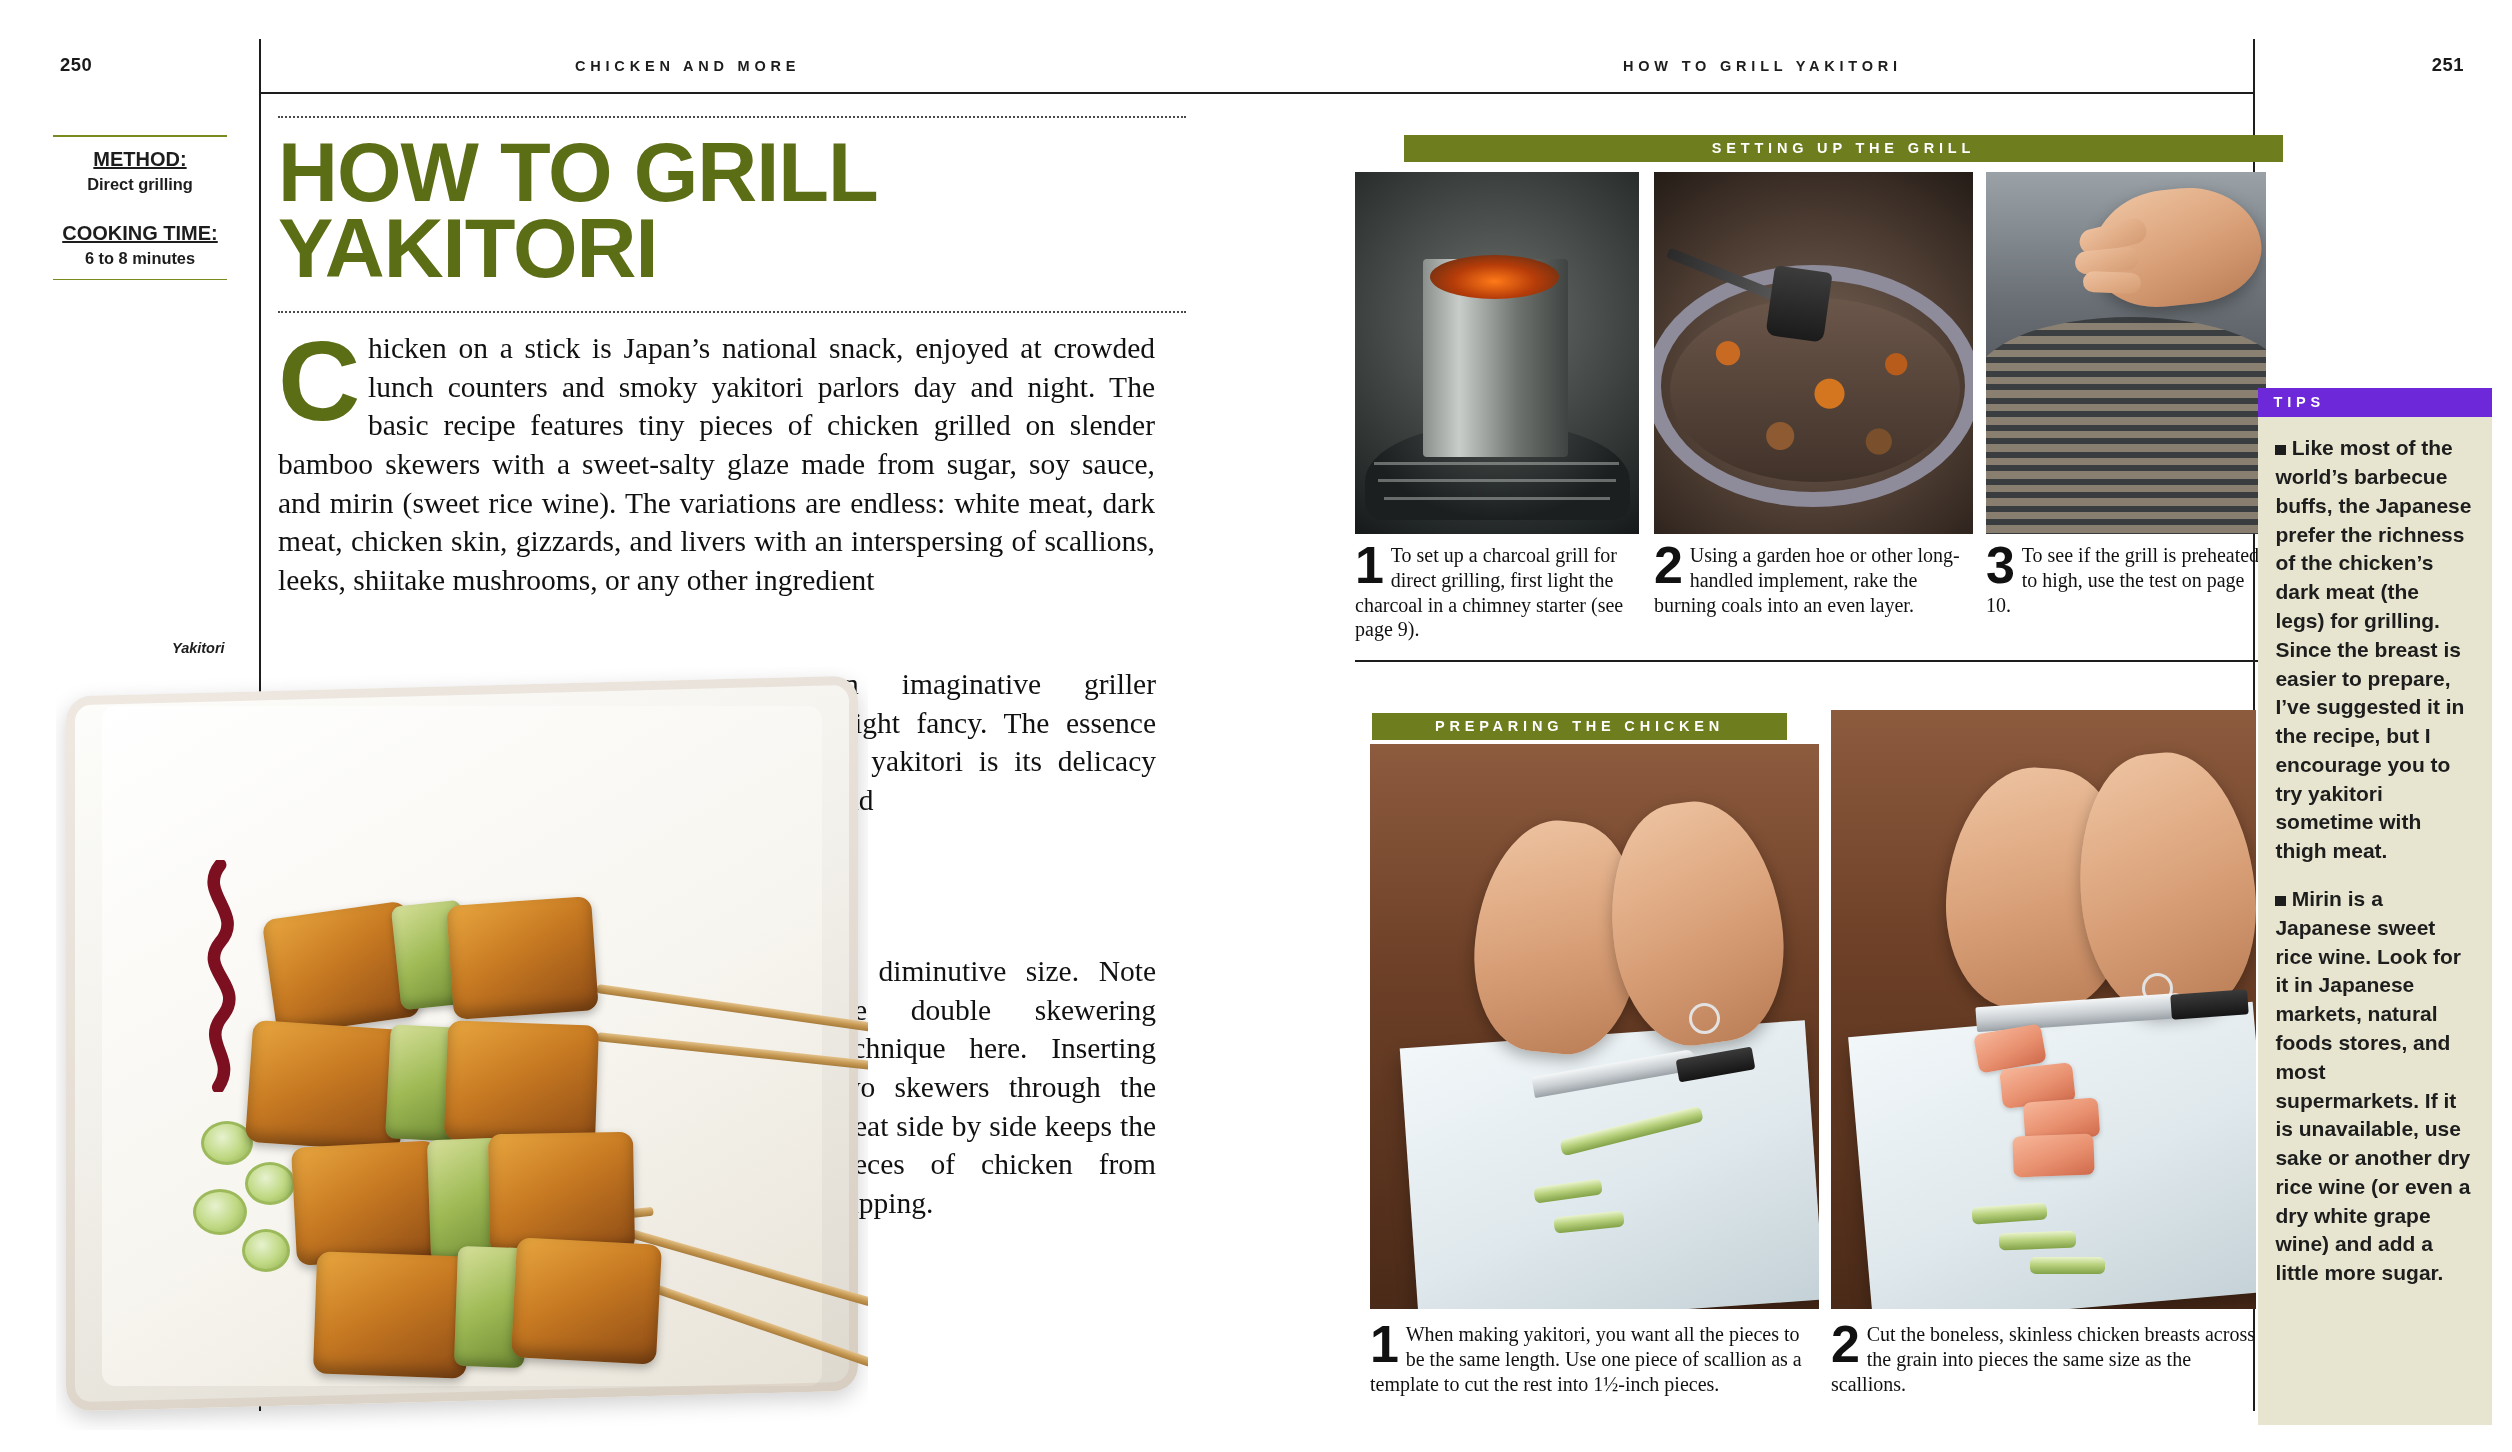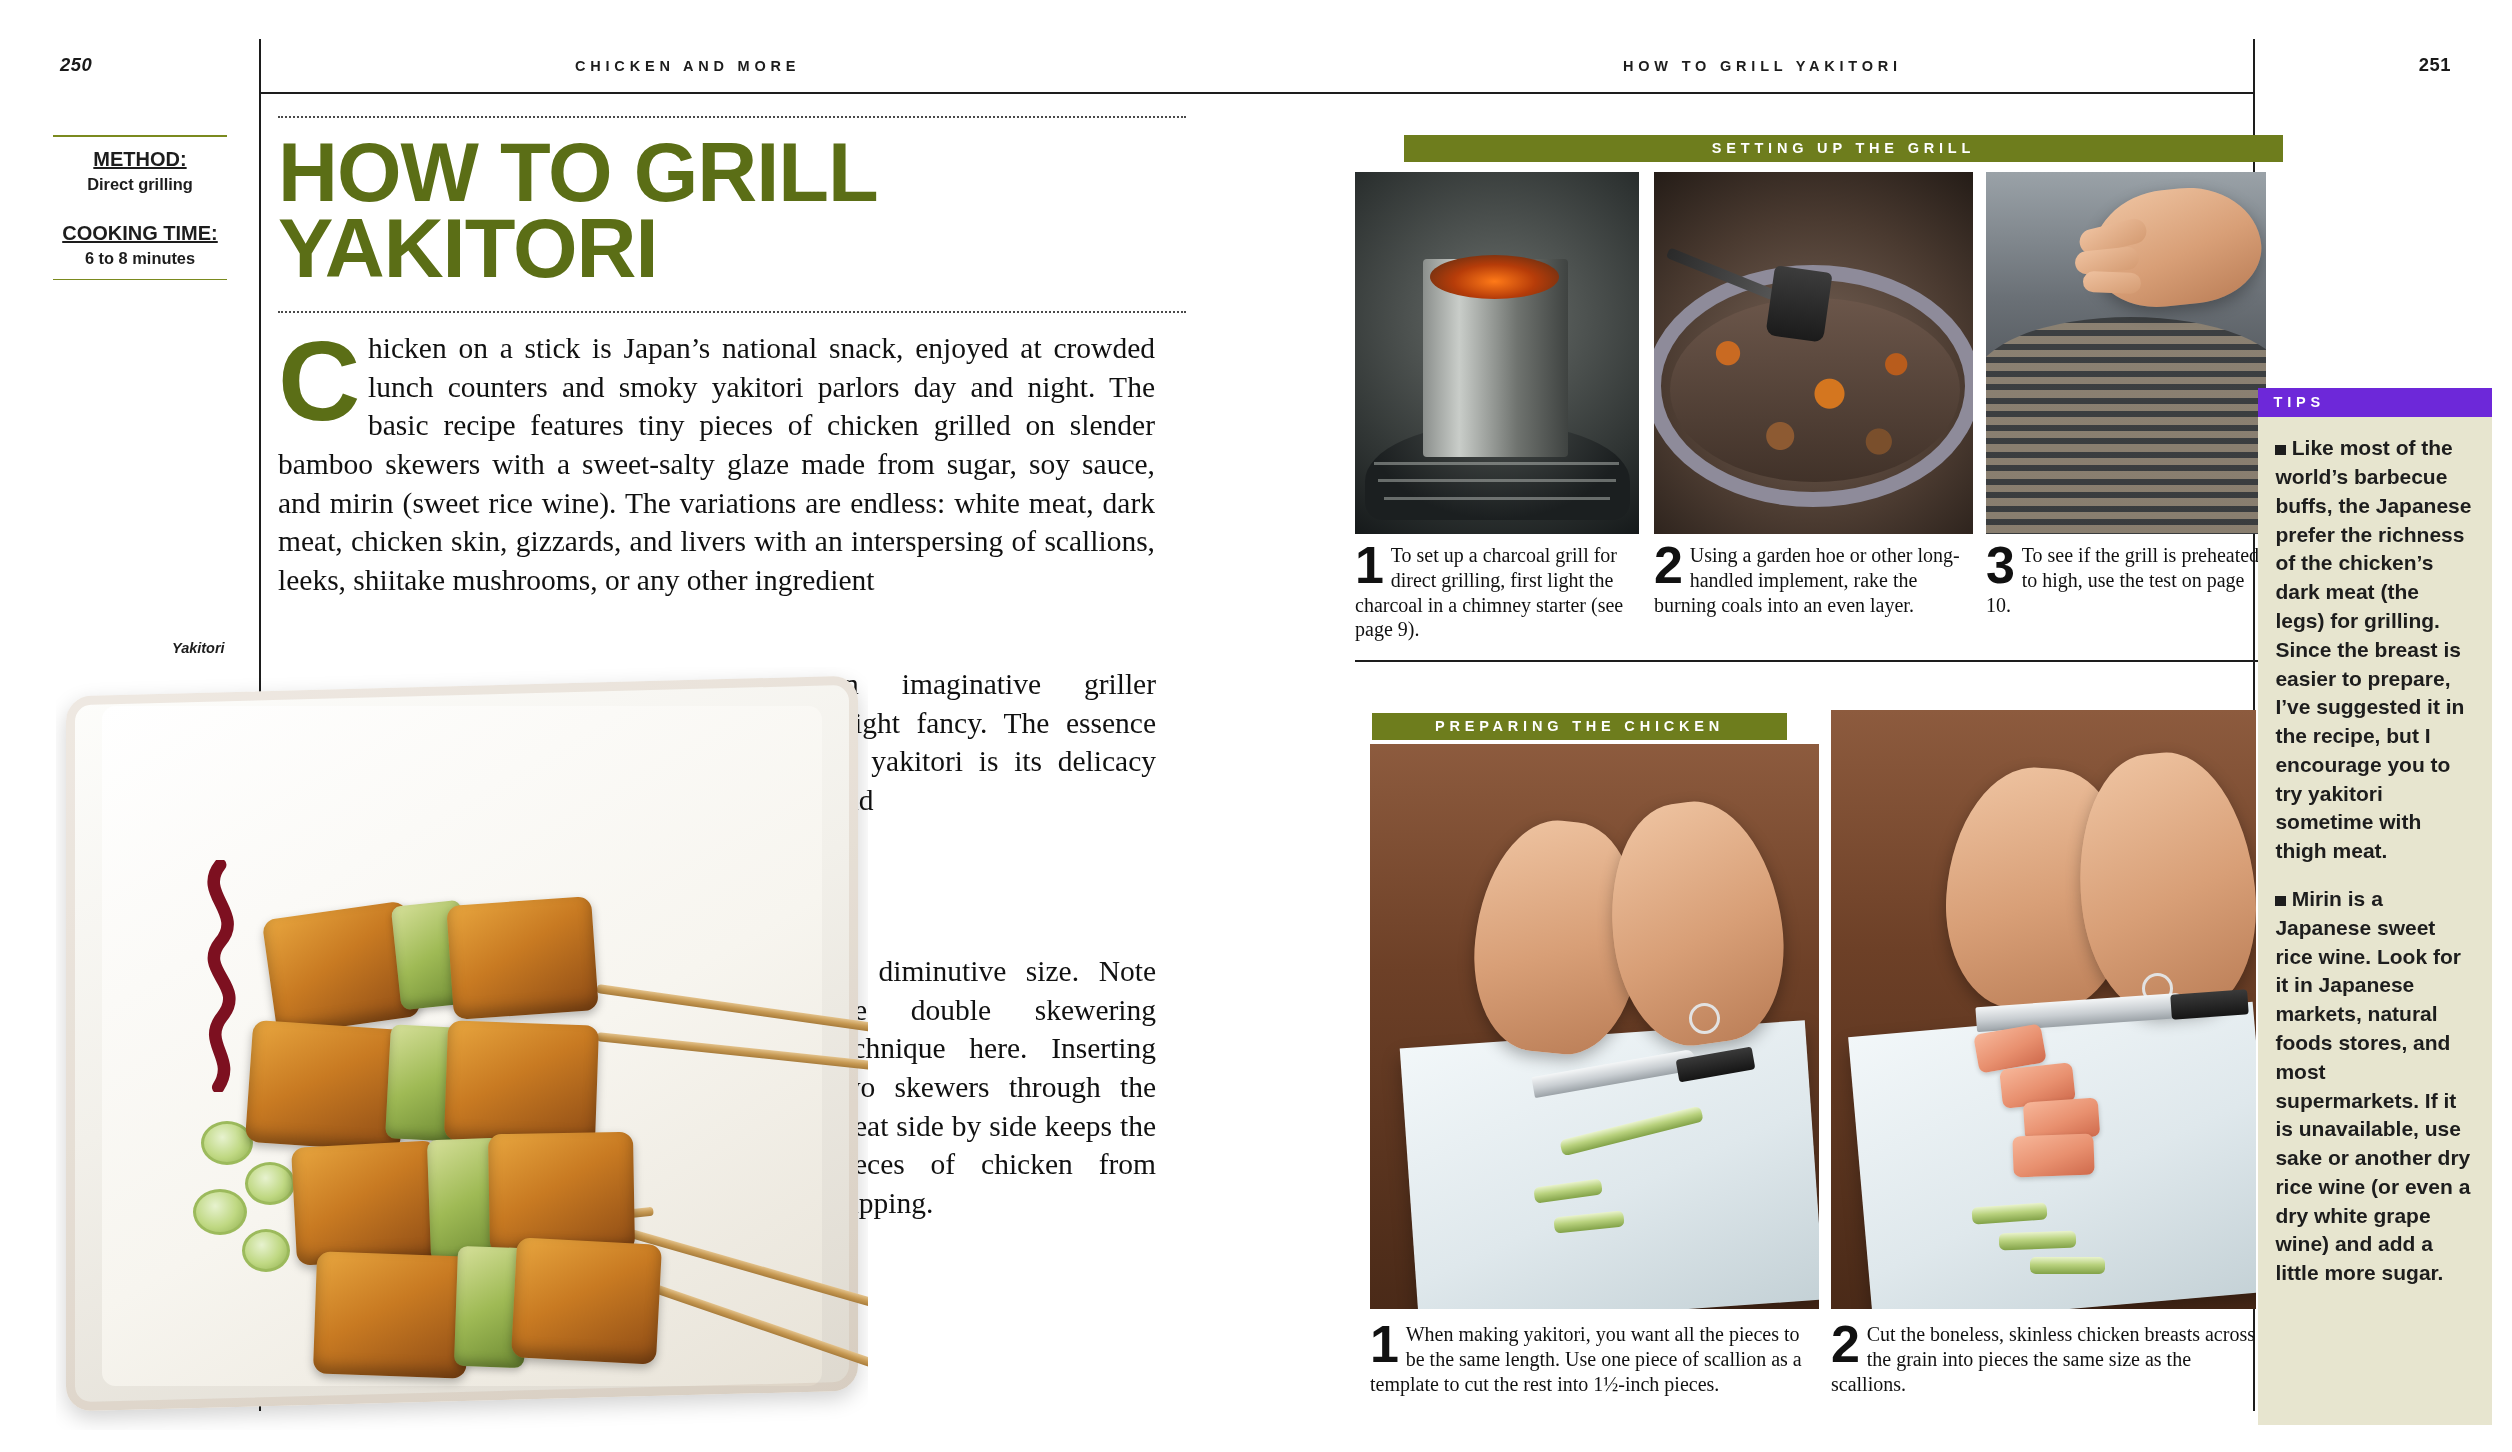--- a/index.html
+++ b/index.html
@@ -22,22 +22,22 @@
 
   
   .folio {
     position: absolute;
     font-family: "Liberation Sans", sans-serif;
     font-weight: bold;
     font-size: 18.4px;
     color: #1a1a1a;
     letter-spacing: 0.5px;
   }
-  .folio-left  { left: 60px;  top: 54px; font-style: italic; }
-  .folio-right { right: 61px; top: 54px; }
+  .folio-left  { left: 60px;  top: 54px; }
+  .folio-right { right: 48px; top: 54px; }
 
   .runhead {
     position: absolute;
     font-family: "Liberation Sans", sans-serif;
     font-weight: bold;
     font-size: 14.5px;
     letter-spacing: 4.8px;
     color: #1d1d1d;
     top: 58px;
     white-space: nowrap;

